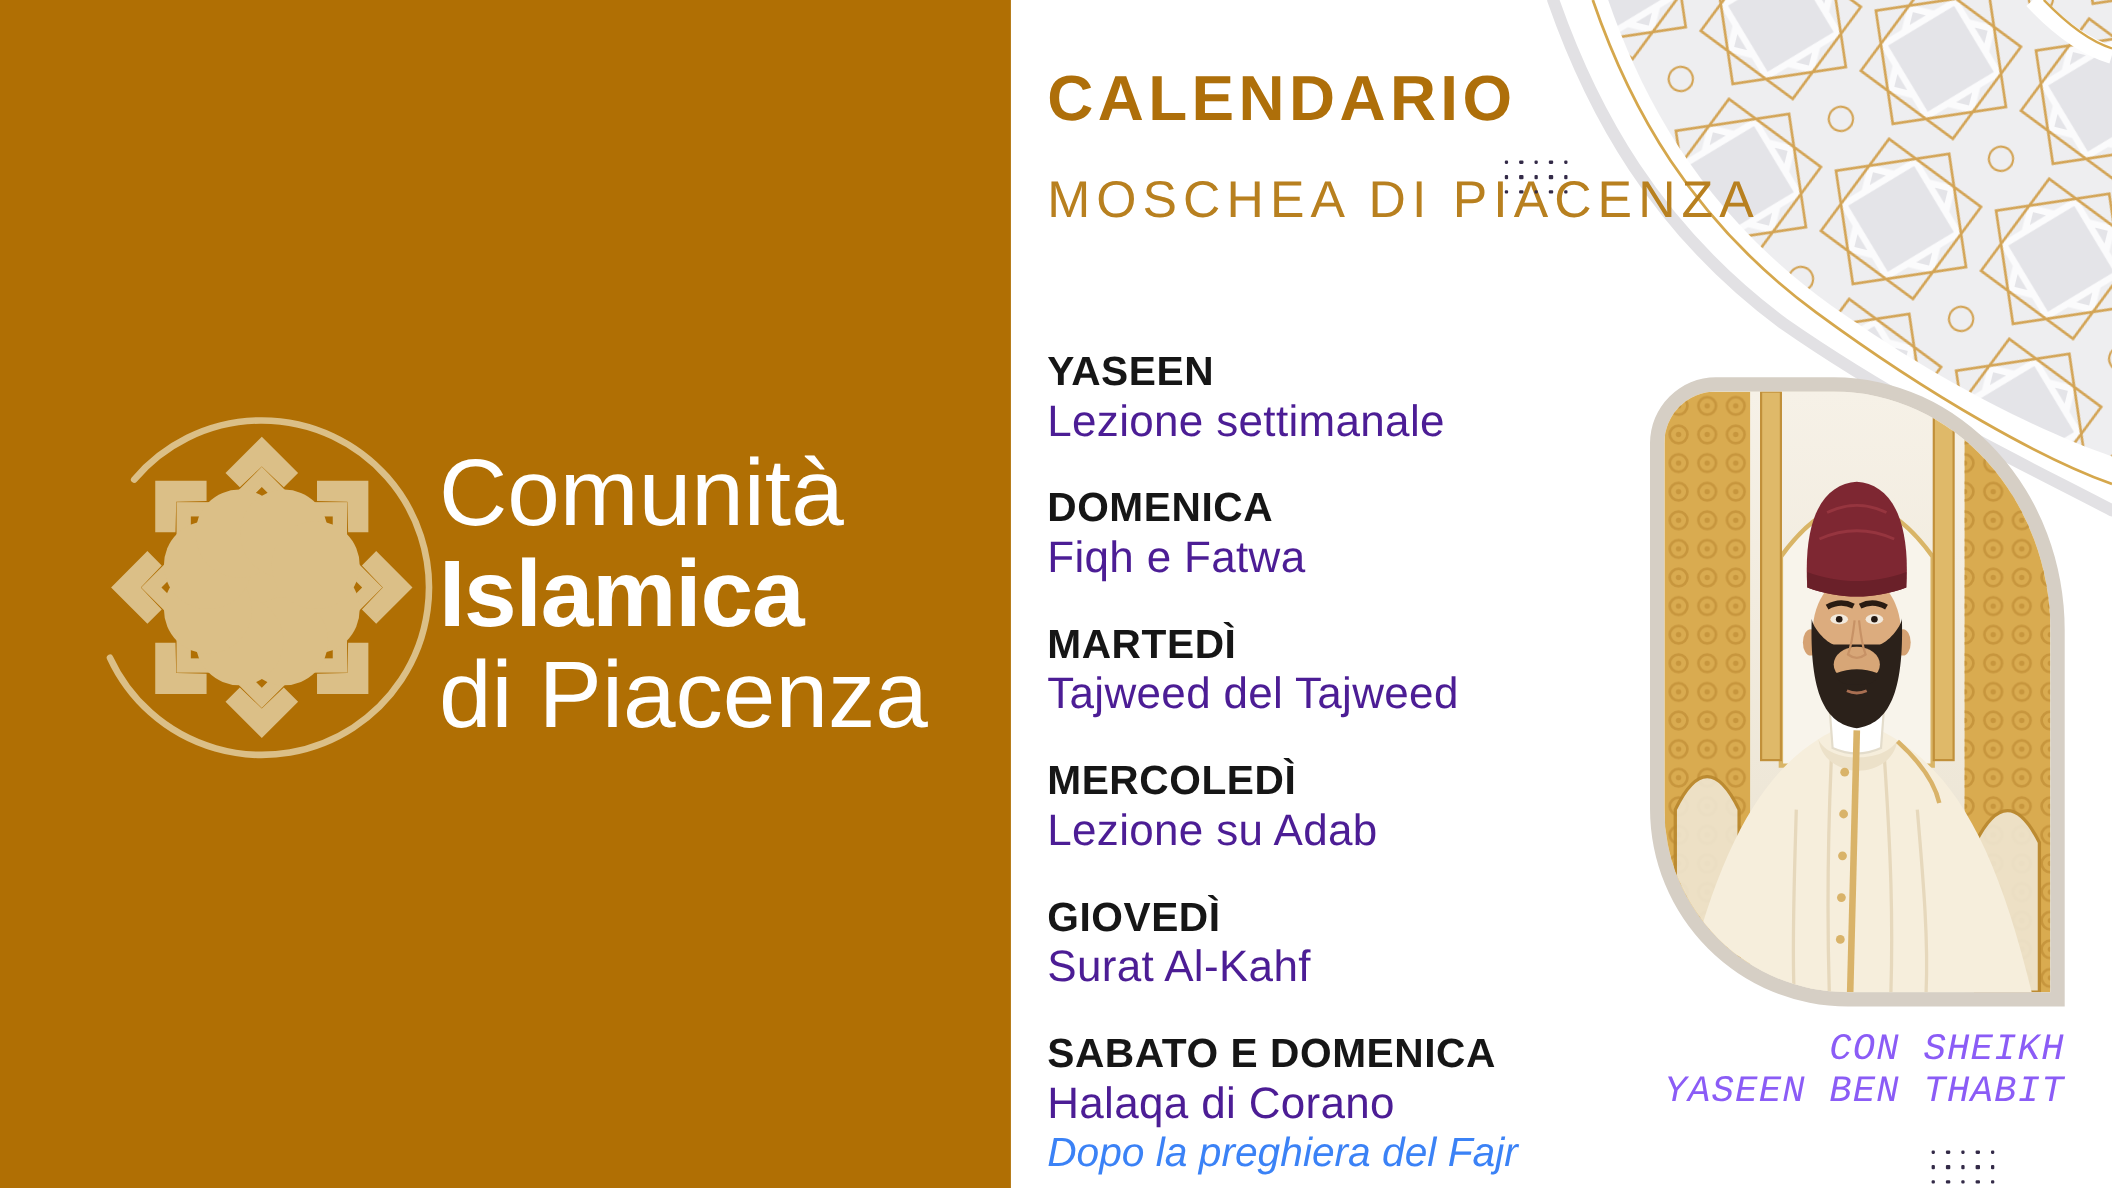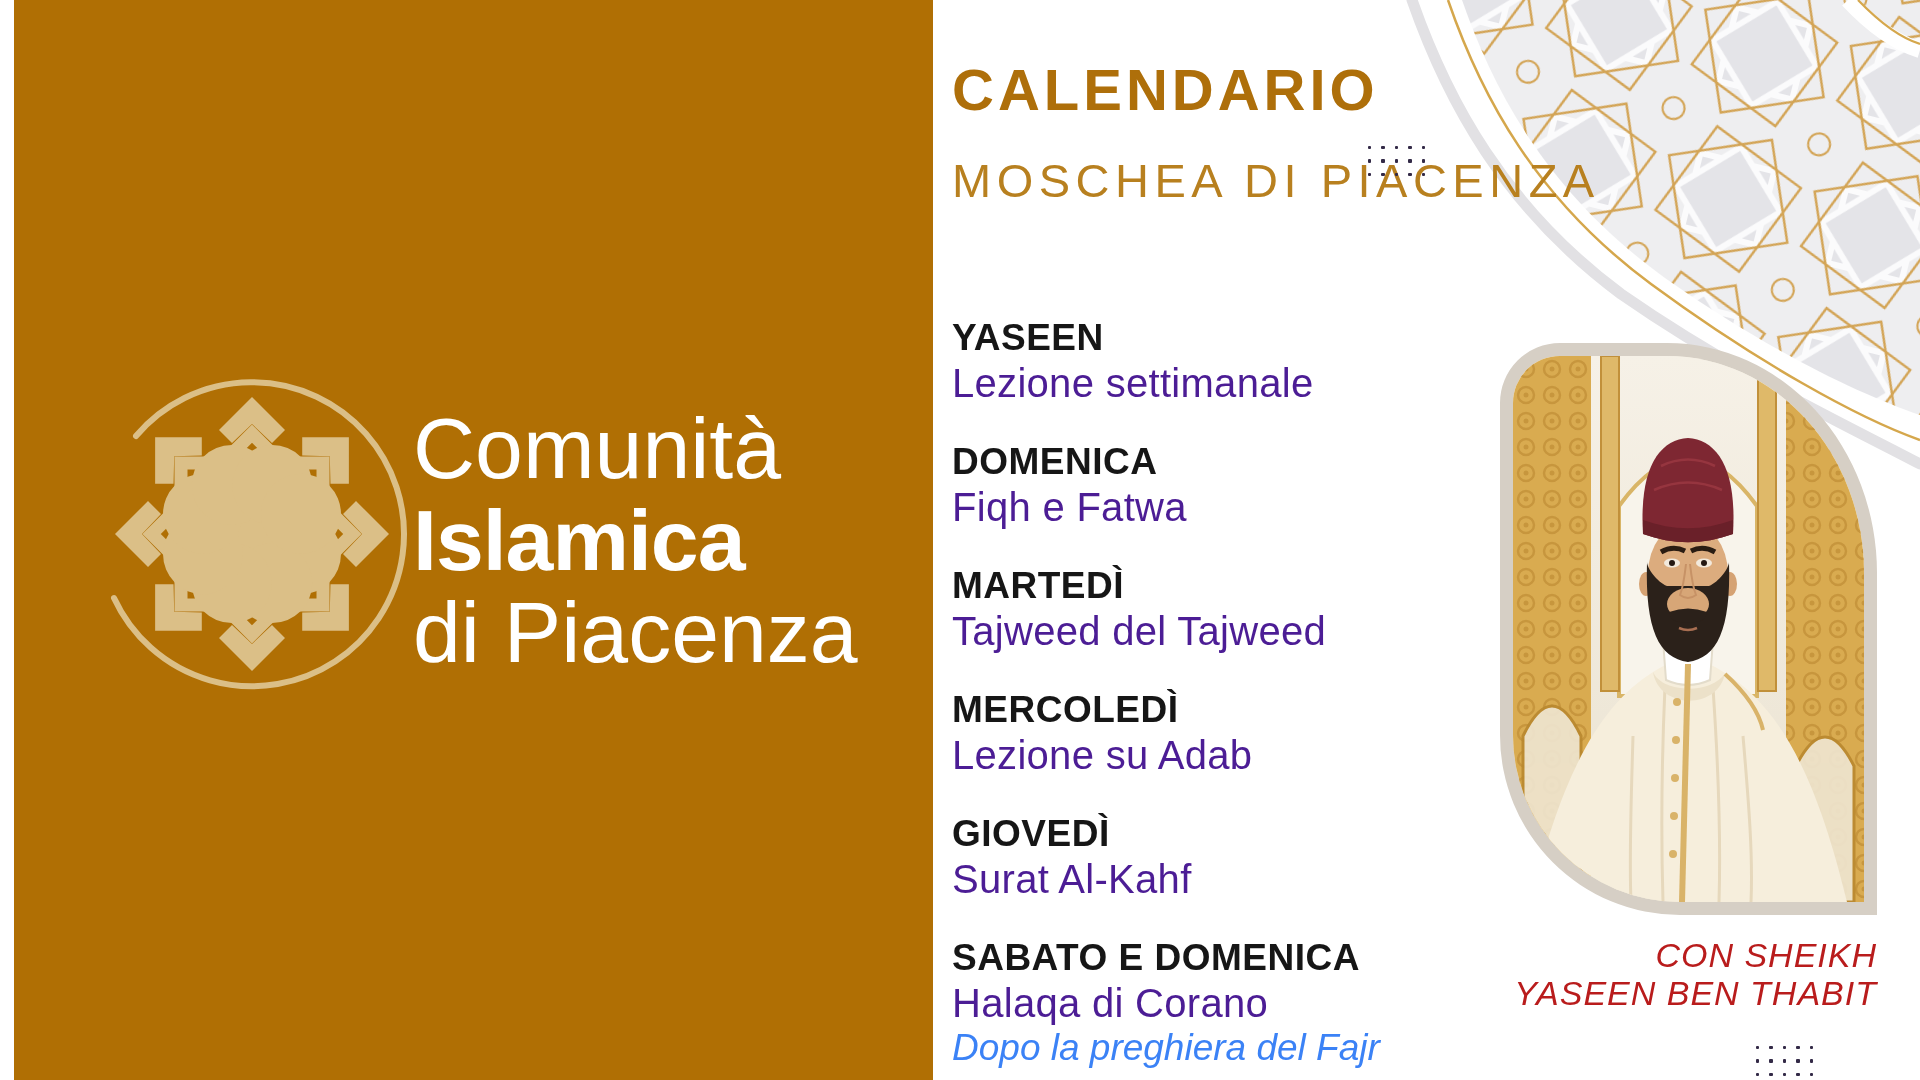--- a/index.html
+++ b/index.html
@@ -1,19 +1,19 @@
 <!DOCTYPE html>
 <html><head>
 <meta charset="utf-8">
 <style>
   html,body{margin:0;padding:0;background:#888;}
   .stage{position:relative;width:1920px;height:1080px;background:#FFFFFF;overflow:hidden;
          font-family:"Liberation Sans", sans-serif;}
   
-  .left-panel{position:absolute;left:0;top:0;width:919px;height:1080px;background:#B06F04;margin-left:14px;}
+  .left-panel{position:absolute;left:0;top:0;width:919px;height:1080px;background:#B06F04;}
   .logo{position:absolute;left:80px;top:378px;width:320px;height:320px;}
   .org-name{position:absolute;left:399px;top:402px;color:#FFFFFF;line-height:92px;font-size:86px;white-space:nowrap;}
   .org-name .l1{font-weight:400;display:block;}
   .org-name .l2{font-weight:700;display:block;letter-spacing:-1px;}
   .org-name .l3{font-weight:400;display:block;}
   
   .swoosh{position:absolute;left:0;top:0;width:1920px;height:1080px;pointer-events:none;}
   
   .header{position:absolute;left:952px;top:36px;margin-top:22px;}
   .title{font-size:58px;font-weight:800;letter-spacing:4px;line-height:63px;color:#AE6F0A;white-space:nowrap;}
@@ -29,21 +29,21 @@
   .day{font-size:37px;font-weight:700;letter-spacing:0.5px;line-height:44px;color:#161616;white-space:nowrap;}
   .lesson{font-size:40px;font-weight:400;letter-spacing:0.3px;line-height:46px;color:#4c1d95;white-space:nowrap;}
   .note{font-size:37px;font-style:italic;font-weight:400;line-height:44px;color:#3b82f6;white-space:nowrap;}
   
   .photo{position:absolute;left:1500px;top:343px;width:377px;height:572px;box-sizing:border-box;
          border:13px solid #D6CFC5;border-radius:60px 210px 0 180px / 60px 230px 0 180px;
          overflow:hidden;background:#F2ECDF;}
   .photo svg{display:block;width:100%;height:100%;}
   
   .caption{position:absolute;right:43px;top:936px;text-align:right;font-style:italic;
-           font-size:34px;font-weight:400;letter-spacing:1px;line-height:38px;color:#b91c1c;white-space:nowrap;}
+           font-size:34px;font-weight:400;letter-spacing:1px;line-height:38px;color:#8b5cf6;white-space:nowrap;font-family:Liberation Mono, monospace;}
 </style>
 </head>
 <body>
 
 <div class="stage">
 
   <svg class="swoosh" viewBox="0 0 1920 1080" aria-hidden="true">
     <defs>
       <pattern id="ip" width="150" height="150" patternUnits="userSpaceOnUse" patternTransform="rotate(14)">
         <rect width="150" height="150" fill="#EEEEF0"></rect>

